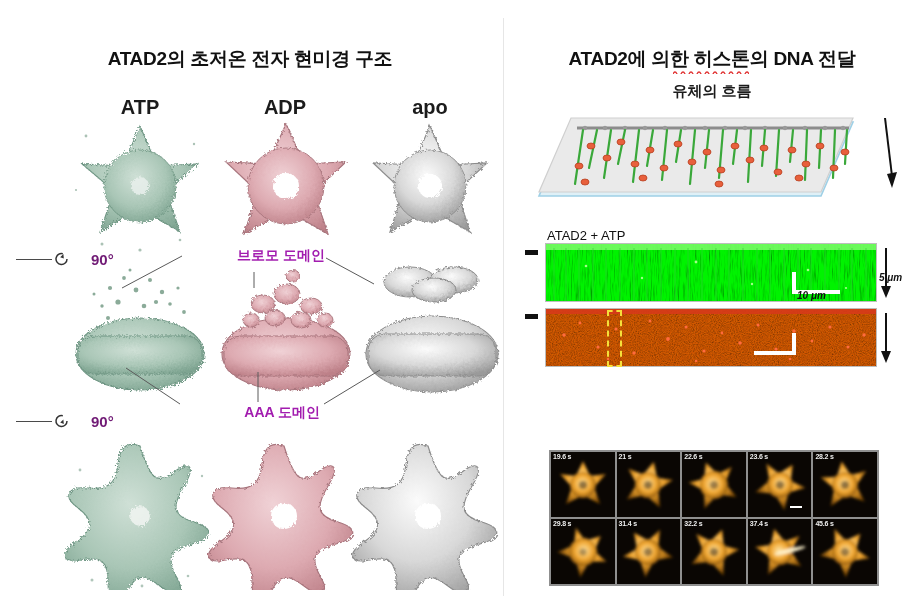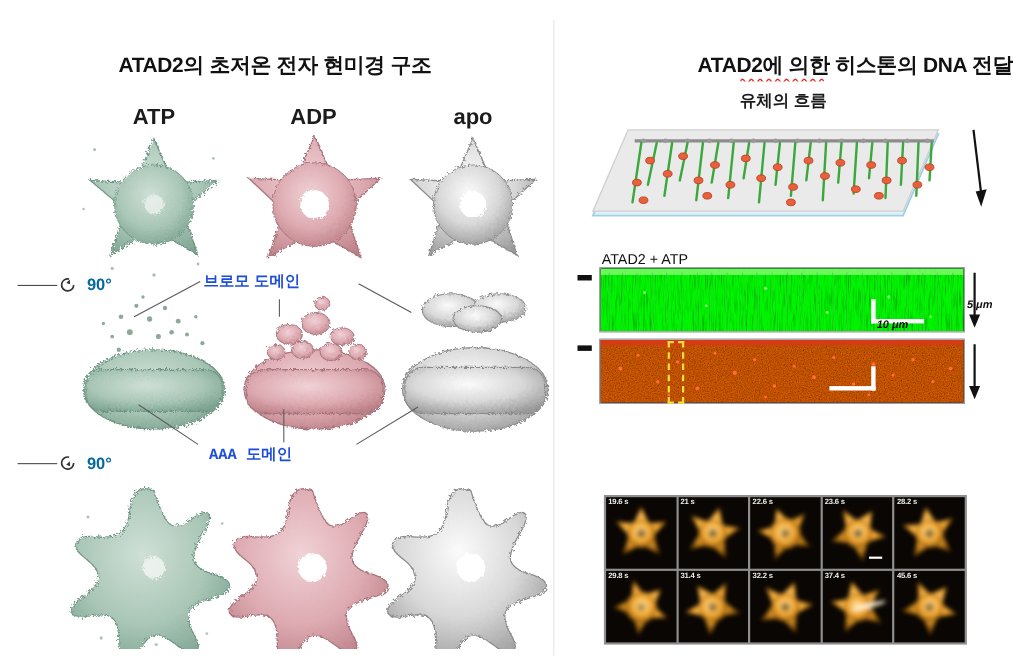--- a/index.html
+++ b/index.html
@@ -7,30 +7,30 @@
     width:921px;height:610px;background:#ffffff;
     font-family:"Liberation Sans","DejaVu Sans",sans-serif;
     color:#111;overflow:hidden;position:relative;
   }
   .root{position:relative;width:738px;height:610px;}
 
   
   .abs{position:absolute;}
   .ttl{font-weight:bold;font-size:19px;letter-spacing:-0.3px;color:#111;text-align:center;}
   .collab{font-weight:bold;font-size:20px;text-align:center;color:#1b1b1b;}
-  .domlab{font-weight:bold;font-size:14px;color:#1d4ed8;text-align:left;white-space:nowrap;}
+  .domlab{font-weight:bold;font-size:14px;color:#a21caf;text-align:right;white-space:nowrap;}
 
   
   #left-panel{left:0;top:0;width:500px;height:610px;}
   .divider{position:absolute;left:503px;top:18px;width:1px;height:578px;background:#e6e6e6;}
 
   
   .rot{position:absolute;display:flex;align-items:center;gap:2px;}
   .rot .line{width:36px;height:1px;background:#4a4a4a;}
-  .rot .deg{font-size:15px;font-weight:bold;color:#0369a1;margin-left:7px;}
+  .rot .deg{font-size:15px;font-weight:bold;color:#701a75;margin-left:19px;}
 
   
   .map{position:absolute;}
   .map svg{display:block;}
 
   
   #right-panel{left:503px;top:0;width:418px;height:610px;}
   
   .kymo{position:absolute;border:1px solid #bdbdbd;overflow:hidden;}
   .kymo-label{position:absolute;font-weight:normal;font-size:13px;color:#111;}
@@ -205,21 +205,21 @@
       </svg>
     </div>
 
     <div class="abs domlab" style="left:185px;top:247px;width:140px;">브로모 도메인</div>
     <svg class="abs" style="left:118px;top:240px;" width="260" height="52">
       <line x1="4" y1="48" x2="64" y2="16" stroke="#5a5a5a" stroke-width="1"></line>
       <line x1="136" y1="32" x2="136" y2="48" stroke="#5a5a5a" stroke-width="1"></line>
       <line x1="208" y1="18" x2="256" y2="44" stroke="#5a5a5a" stroke-width="1"></line>
     </svg>
 
-    <div class="abs domlab" style="left:190px;top:404px;width:130px;font-family:Liberation Mono, monospace;">AAA 도메인</div>
+    <div class="abs domlab" style="left:190px;top:404px;width:130px;">AAA 도메인</div>
     <svg class="abs" style="left:118px;top:366px;" width="268" height="44">
       <line x1="8" y1="2" x2="62" y2="38" stroke="#5a5a5a" stroke-width="1"></line>
       <line x1="140" y1="6" x2="140" y2="36" stroke="#5a5a5a" stroke-width="1"></line>
       <line x1="262" y1="4" x2="206" y2="38" stroke="#5a5a5a" stroke-width="1"></line>
     </svg>
 
     <div class="rot" style="left:16px;top:412px;">
       <div class="line"></div>
       <svg width="16" height="18" viewBox="0 0 16 18">
         <path d="M13,9 a5.5,5.5 0 1,1 -4.2,-5.35" fill="none" stroke="#333" stroke-width="1.5"></path>
@@ -260,21 +260,21 @@
           <circle r="13" fill="#ffffff"></circle>
         </g>
       </svg>
     </div>
   </div>
 
   <div class="divider"></div>
 
   <div class="abs" id="right-panel">
 
-    <div class="abs ttl" style="left:0;top:46px;width:418px;text-align:right;">ATAD2에 의한 히스톤의 DNA 전달</div>
+    <div class="abs ttl" style="left:0;top:46px;width:418px;">ATAD2에 의한 히스톤의 DNA 전달</div>
     <svg class="squiggle abs" style="left:170px;top:70px;" width="76" height="5">
       <path d="M0,4 q2,-4 4,0 t4,0 t4,0 t4,0 t4,0 t4,0 t4,0 t4,0 t4,0 t4,0 t4,0 t4,0 t4,0 t4,0 t4,0 t4,0 t4,0 t4,0 t4,0" fill="none" stroke="#e03131" stroke-width="1.3"></path>
     </svg>
 
     <div class="abs" style="left:0;top:82px;width:418px;">
       <div class="abs collab" style="left:0;top:0;width:418px;font-size:15px;">유체의 흐름</div>
 
       <svg class="abs" style="left:28px;top:24px;" width="330" height="100" viewBox="0 0 330 100">
 
         <polygon points="40,16 322,16 290,90 8,90" fill="#dff0f7" stroke="#9fd0e6" stroke-width="1.6"></polygon>

